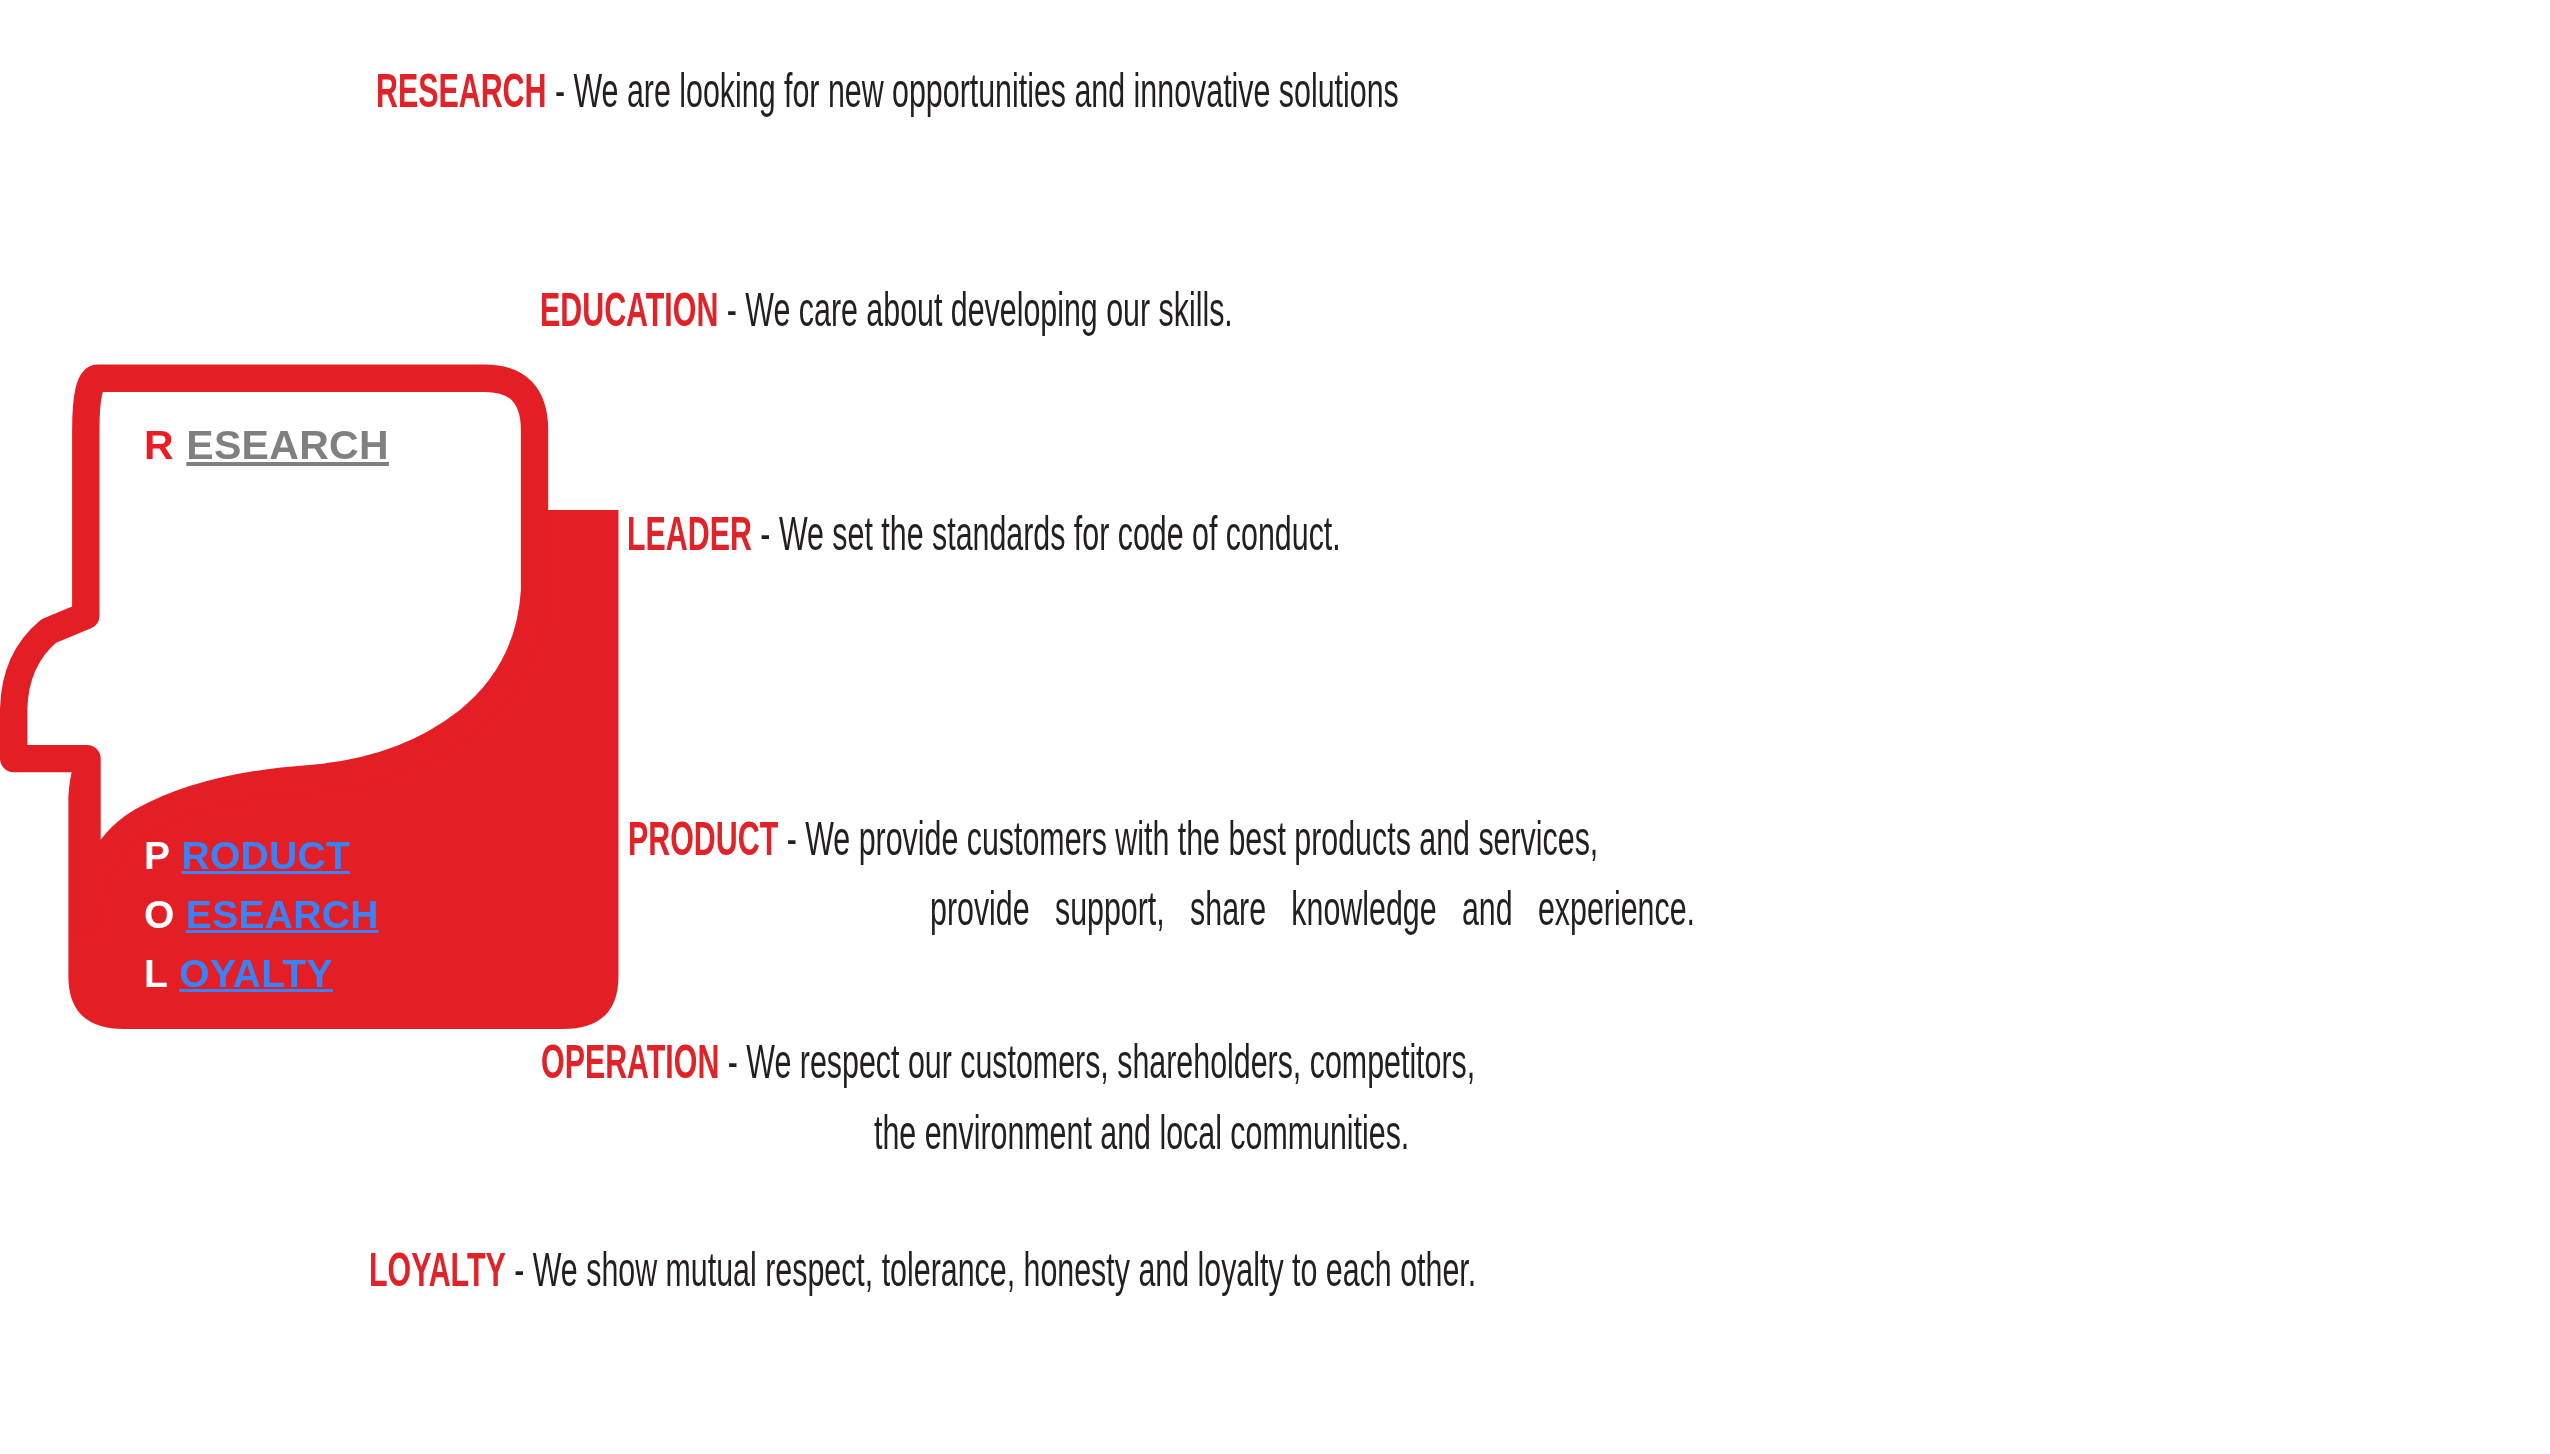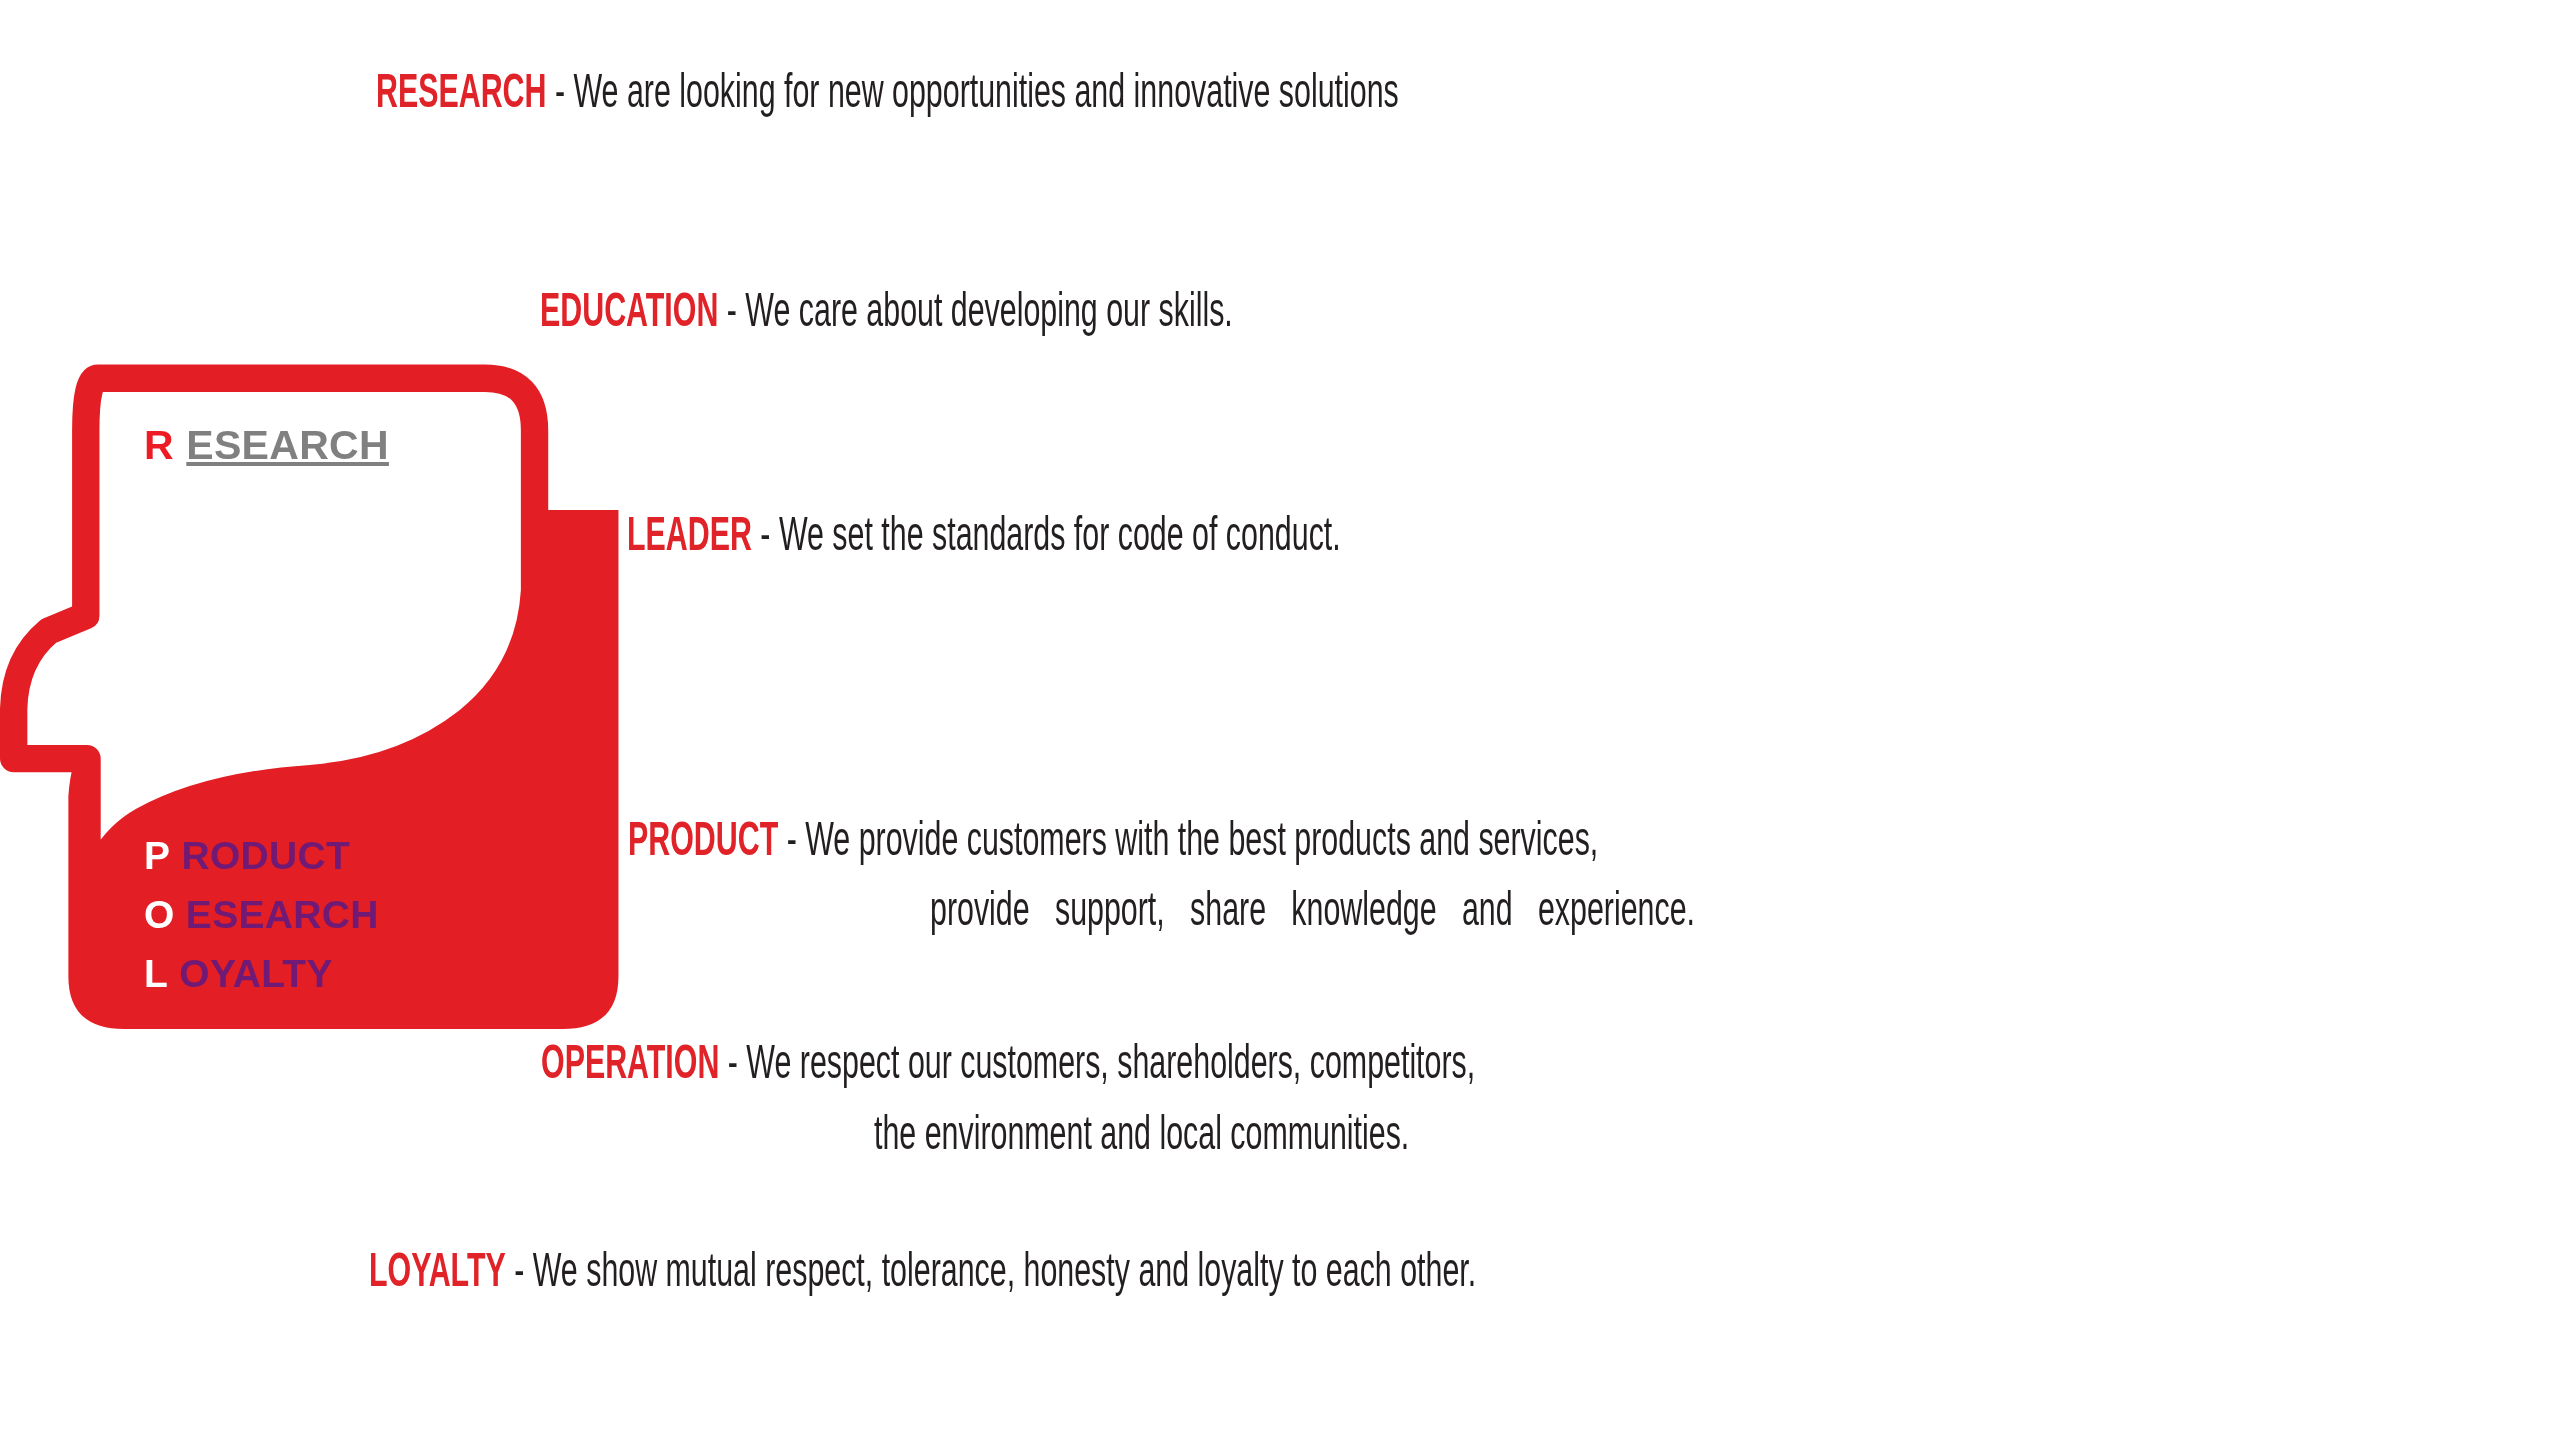--- a/index.html
+++ b/index.html
@@ -48,21 +48,21 @@
   #pol-block {
     left: 144px;
     top: 503px;
     font-size: 39px;
     line-height: 59px;
   }
   .rel-row, .pol-row { display: block; }
   .cap-red   { color: #ED1C24; }
   .cap-white { color: #ffffff; }
   .rest-gray { color: #808080; margin-left: 12.4px; text-decoration: underline; }
-  .rest-gray-pol { color: #701a75; margin-left: 11.2px; }
+  .rest-gray-pol { color: #3b82f6; margin-left: 11.2px; text-decoration: underline; }
 
   
   .value-line {
     position: absolute;
     font-family: "Liberation Sans Narrow", "Liberation Sans", sans-serif;
     font-size: 49px;
     color: #231f20;
     white-space: nowrap;
     transform: scaleX(0.62);
     transform-origin: left top;

